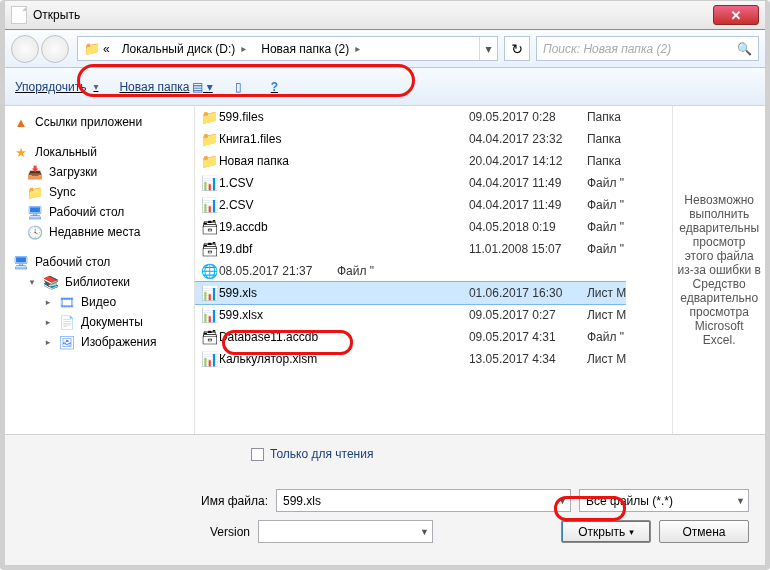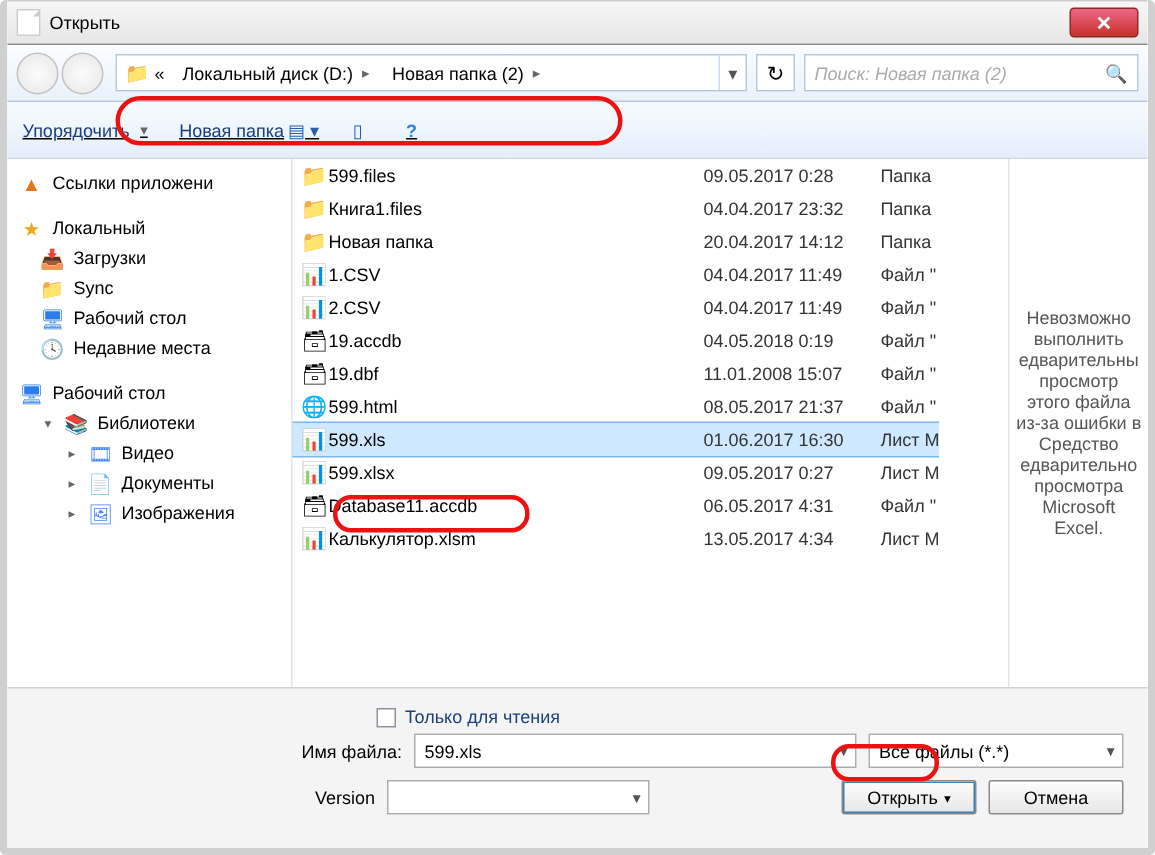--- a/index.html
+++ b/index.html
@@ -53,21 +53,21 @@
 .file-date{ width:118px; color:#333; }
 .file-type{ flex:1; color:#333; white-space:nowrap; overflow:hidden; }
 
 .previewpane{ width:95px; border-left:1px solid #e3e3e3; padding:8px 4px; font-size:11px; text-align:center; color:#555; display:flex; align-items:center;margin-left:46px; }
 
 .bottom{ border-top:1px solid #d2d2d2; padding:12px 16px 14px; background:#f4f4f4; }
 .fieldrow{ display:flex; align-items:center; gap:8px; margin-bottom:8px; justify-content:flex-end;}
 .fld-label{ text-align:right; min-width:90px; }
 .combo{ height:23px; border:1px solid #abadb3; background:#fff; display:flex;align-items:center; padding:0 6px; position:relative;}
 .combo .dd{ position:absolute; right:3px; font-size:9px; color:#555; }
-.chk-row{ display:flex; align-items:center; gap:6px; padding-left:230px; margin-bottom:4px; color:#1a3e7a; }
+.chk-row{ display:flex; align-items:center; gap:6px; padding-left:230px; margin-bottom:28px; color:#1a3e7a; }
 .chk{ width:13px;height:13px;border:1px solid #8e8f9f;background:#fff; }
 .pushbtn{ width:90px; height:23px; border:1px solid #8a8a8a; background:linear-gradient(#fdfdfd,#e6e6e6); border-radius:2px; display:flex;align-items:center;justify-content:center; cursor:pointer;}
 .pushbtn.primary{ box-shadow:0 0 0 1px #3c7fb1 inset; }
 
 
 .anno{ position:absolute; border:3px solid #e11; border-radius:18px; pointer-events:none; }
 #anno-addr{ top:64px; left:77px; width:338px; height:33px; }
 #anno-file{ top:330px; left:222px; width:131px; height:25px; border-radius:12px; }
 #anno-open{ top:496px; left:554px; width:72px; height:25px; border-radius:12px; }
 </style>
@@ -224,40 +224,39 @@
             <span class="file-type">Файл "</span>
           </div>
           <div class="filerow">
             <span class="file-ico">🗃</span>
             <span class="file-name">19.dbf</span>
             <span class="file-date">11.01.2008 15:07</span>
             <span class="file-type">Файл "</span>
           </div>
           <div class="filerow">
             <span class="file-ico">🌐</span>
-            <span class="file-name">599.html</span>
             <span class="file-date">08.05.2017 21:37</span>
             <span class="file-type">Файл "</span>
           </div>
           <div class="filerow sel">
             <span class="file-ico">📊</span>
             <span class="file-name">599.xls</span>
             <span class="file-date">01.06.2017 16:30</span>
             <span class="file-type">Лист M</span>
           </div>
           <div class="filerow">
             <span class="file-ico">📊</span>
             <span class="file-name">599.xlsx</span>
             <span class="file-date">09.05.2017 0:27</span>
             <span class="file-type">Лист M</span>
           </div>
           <div class="filerow">
             <span class="file-ico">🗃</span>
             <span class="file-name">Database11.accdb</span>
-            <span class="file-date">06.05.2017 4:31</span>
+            <span class="file-date">09.05.2017 4:31</span>
             <span class="file-type">Файл "</span>
           </div>
           <div class="filerow">
             <span class="file-ico">📊</span>
             <span class="file-name">Калькулятор.xlsm</span>
             <span class="file-date">13.05.2017 4:34</span>
             <span class="file-type">Лист M</span>
           </div>
         </div>
     </div>

